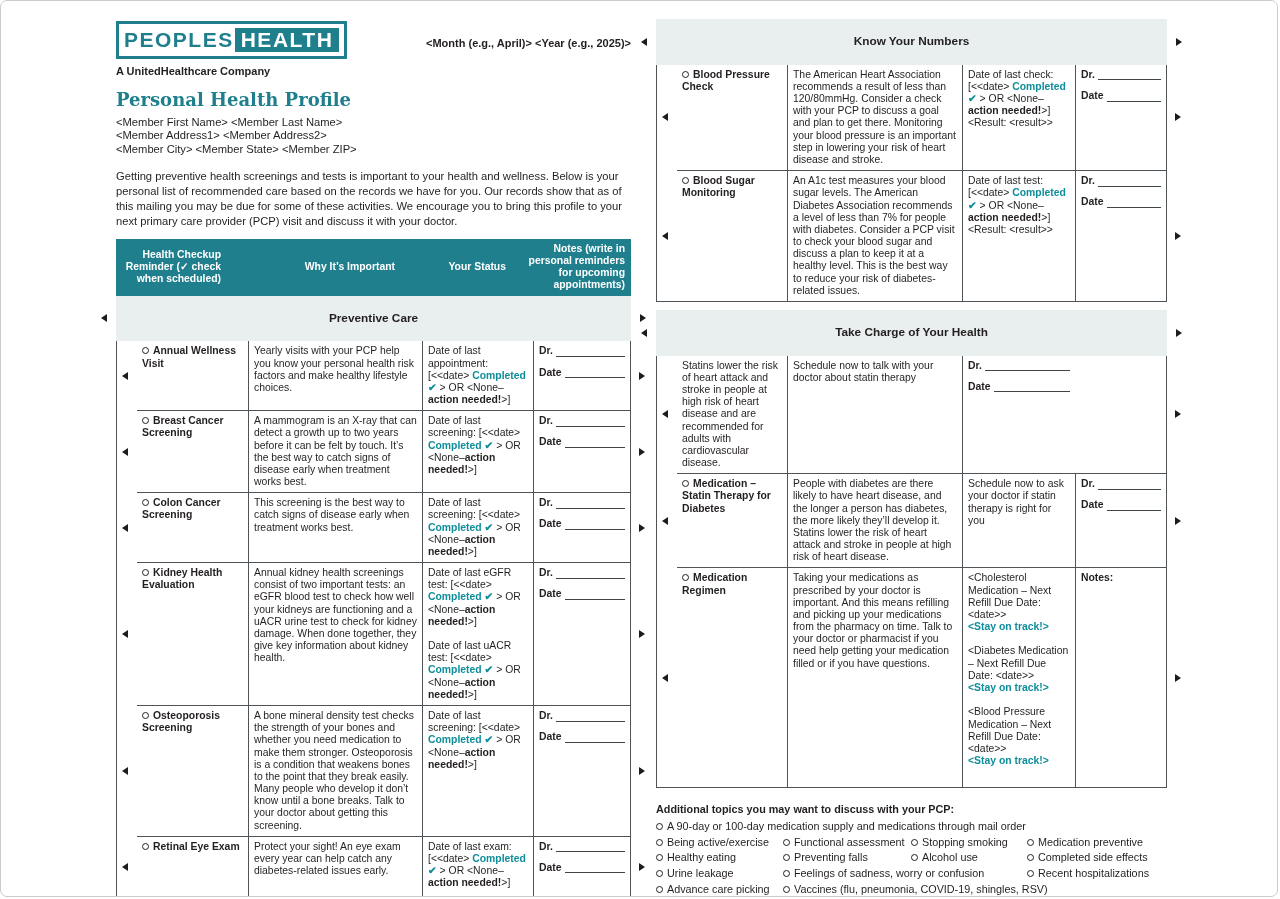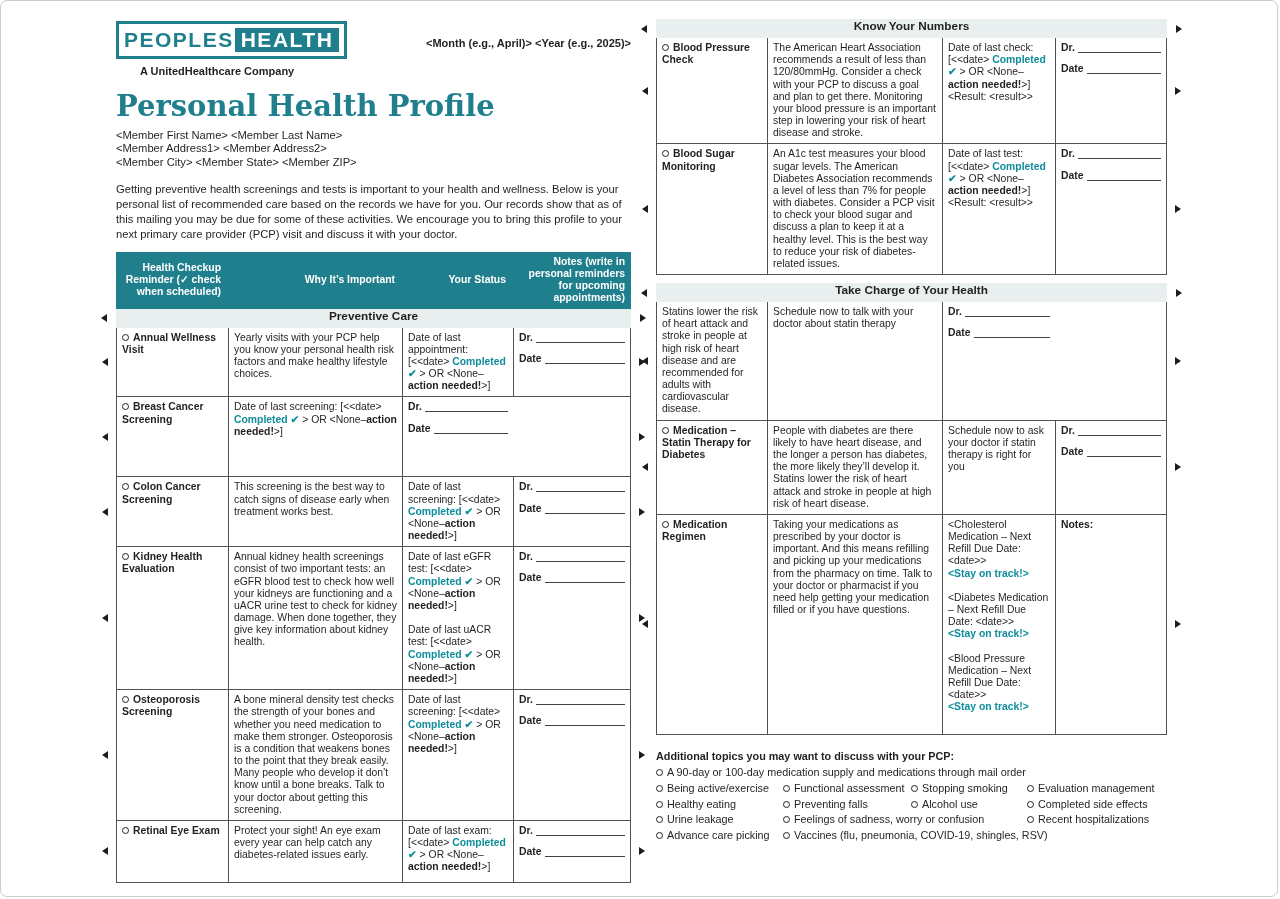--- a/index.html
+++ b/index.html
@@ -13,48 +13,48 @@
   body{font-family:"Liberation Sans",sans-serif;color:var(--ink);background:#fff;}
   .page{position:relative;width:1278px;height:897px;border:1px solid #c9cdce;border-radius:7px;background:#fff;overflow:hidden;}
 
   .col-left{position:absolute;left:115px;top:20px;width:515px;}
   .col-right{position:absolute;left:655px;top:18px;width:511px;}
 
   
   .logo-box{display:inline-flex;align-items:center;gap:1px;border:3px solid var(--teal);padding:4px 5px;background:#fff;}
   .logo-w1{color:var(--teal);font-weight:800;font-size:21px;letter-spacing:1.5px;}
   .logo-w2{background:var(--teal);color:#fff;font-weight:800;font-size:21px;letter-spacing:1.5px;padding:0 6px;}
-  .tagline{font-weight:700;font-size:11px;margin:6px 0 0 24px;}
+  .tagline{font-weight:700;font-size:11px;margin:6px 0 0 0;}
   .date-ph{position:absolute;top:16px;right:0;font-weight:700;font-size:11px;}
-  .title{font-family:"DejaVu Serif",serif;font-weight:700;font-size:29px;color:var(--teal);margin-top:12px;}
+  .title{font-family:"DejaVu Serif",serif;font-weight:700;font-size:18px;color:var(--teal);margin-top:12px;}
   .member{margin-top:6px;font-size:11.2px;line-height:1.2;}
   .intro{margin-top:13px;font-size:11.2px;line-height:1.33;}
 
   
   .tbl{position:relative;margin-top:10px;font-size:10.4px;line-height:1.17;}
   .thead{display:grid;background:var(--teal);color:#fff;font-weight:700;font-size:10.4px;text-align:right;align-items:center;min-height:54px;}
   .thead .hc{padding:4px 6px;}
-  .secbar{position:relative;background:var(--bar);text-align:center;font-weight:700;font-size:11.8px;padding:1px 0;min-height:19px;}
-  .rows{border:1px solid var(--grid);border-top:none;}
+  .secbar{position:relative;background:var(--bar);text-align:center;font-weight:700;font-size:11.8px;padding:16px 0;min-height:19px;}
+  .rows{border:1px solid var(--grid);border-top:none;padding-left:20px;}
   .tbl.no-head .rows{border-top:1px solid var(--grid);border-top:none;}
   .t-row{position:relative;display:grid;border-top:1px solid var(--grid);}
   .t-row:first-child{border-top:none;}
   .cell{padding:4px 5px;border-left:1px solid var(--grid);}
   .cell:first-child{border-left:none;}
   .c-label{font-weight:700;}
   .c-status{white-space:pre-wrap;}
   .cols-left{grid-template-columns:111px 174px 111px 1fr;}
   .cols-right{grid-template-columns:110px 175px 113px 1fr;}
 
   .cb{display:inline-block;width:7px;height:7px;border:1.2px solid #222;border-radius:50%;margin-right:4px;background:#fff;vertical-align:baseline;}
 
   .sg.teal{color:var(--teal2);font-weight:700;}
   .sg.b{font-weight:700;}
 
-  .fill-line{display:flex;align-items:flex-start;margin-bottom:9px;font-weight:600;}
+  .fill-line{display:flex;align-items:center;margin-bottom:9px;font-weight:600;}
   .fill-line .rule{flex:1;border-bottom:1px solid #3f4446;margin-left:3px;height:11px;}
   .notes-lab{font-weight:600;}
 
   
   .tri{position:absolute;top:50%;width:0;height:0;transform:translateY(-50%);}
   .tri-l{left:-15px;border-right:6px solid #1c1c1c;border-top:4px solid transparent;border-bottom:4px solid transparent;}
   .tri-r{right:-15px;border-left:6px solid #1c1c1c;border-top:4px solid transparent;border-bottom:4px solid transparent;}
 
   
   .footer{position:relative;margin-top:13px;font-size:10.8px;line-height:1.3;}
@@ -116,20 +116,21 @@
               <div class="fill-line">
                 <span>Date</span>
                 <span class="rule"></span>
               </div>
             </div>
             <span class="tri tri-l"></span>
             <span class="tri tri-r"></span>
           </div>
           <div class="t-row cols-left" style="min-height: 80px;">
             <div class="cell c-label"><span class="cb"></span><span>Breast Cancer Screening</span></div>
+            <div class="cell c-why">A mammogram is an X-ray that can detect a growth up to two years before it can be felt by touch. It’s the best way to catch signs of disease early when treatment works best.</div>
             <div class="cell c-status"><span class="sg">Date of last screening: [&lt;&lt;date&gt; </span><span class="sg teal">Completed ✔</span><span class="sg"> &gt; OR &lt;None–</span><span class="sg b">action needed!</span><span class="sg">&gt;]</span></div>
             <div class="cell c-notes">
               <div class="fill-line">
                 <span>Dr.</span>
                 <span class="rule"></span>
               </div>
               <div class="fill-line">
                 <span>Date</span>
                 <span class="rule"></span>
               </div>
@@ -314,21 +315,21 @@
 
     <div class="topics">
       <div class="t-title">Additional topics you may want to discuss with your PCP:</div>
       <div class="t-full">
         <span class="cb"></span><span>A 90-day or 100-day medication supply and medications through mail order</span>
       </div>
       <div class="t-grid" id="topics-grid">
           <div class="t-item"><span class="cb"></span><span>Being active/exercise</span></div>
           <div class="t-item"><span class="cb"></span><span>Functional assessment</span></div>
           <div class="t-item"><span class="cb"></span><span>Stopping smoking</span></div>
-          <div class="t-item"><span class="cb"></span><span>Evaluation management</span></div>
+          <div class="t-item"><span class="cb"></span><span>Medication preventive</span></div>
           <div class="t-item"><span class="cb"></span><span>Healthy eating</span></div>
           <div class="t-item"><span class="cb"></span><span>Preventing falls</span></div>
           <div class="t-item"><span class="cb"></span><span>Alcohol use</span></div>
           <div class="t-item"><span class="cb"></span><span>Completed side effects</span></div>
           <div class="t-item"><span class="cb"></span><span>Urine leakage</span></div>
           <div class="t-item span2"><span class="cb"></span><span>Feelings of sadness, worry or confusion</span></div>
           <div class="t-item"><span class="cb"></span><span>Recent hospitalizations</span></div>
           <div class="t-item"><span class="cb"></span><span>Advance care picking</span></div>
           <div class="t-item span3"><span class="cb"></span><span>Vaccines (flu, pneumonia, COVID-19, shingles, RSV)</span></div>
         </div>

